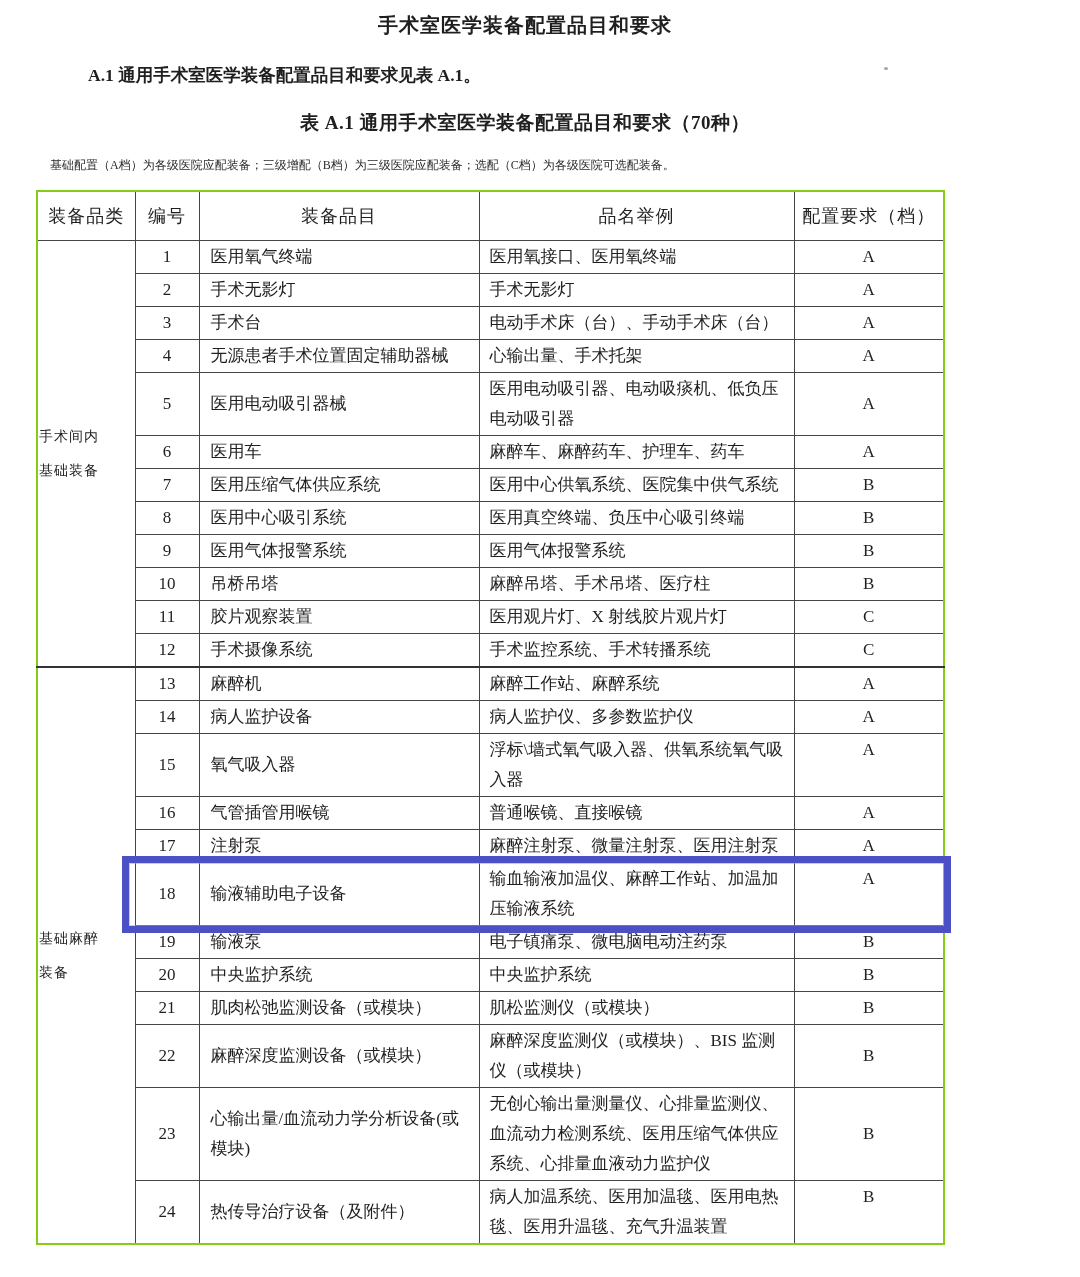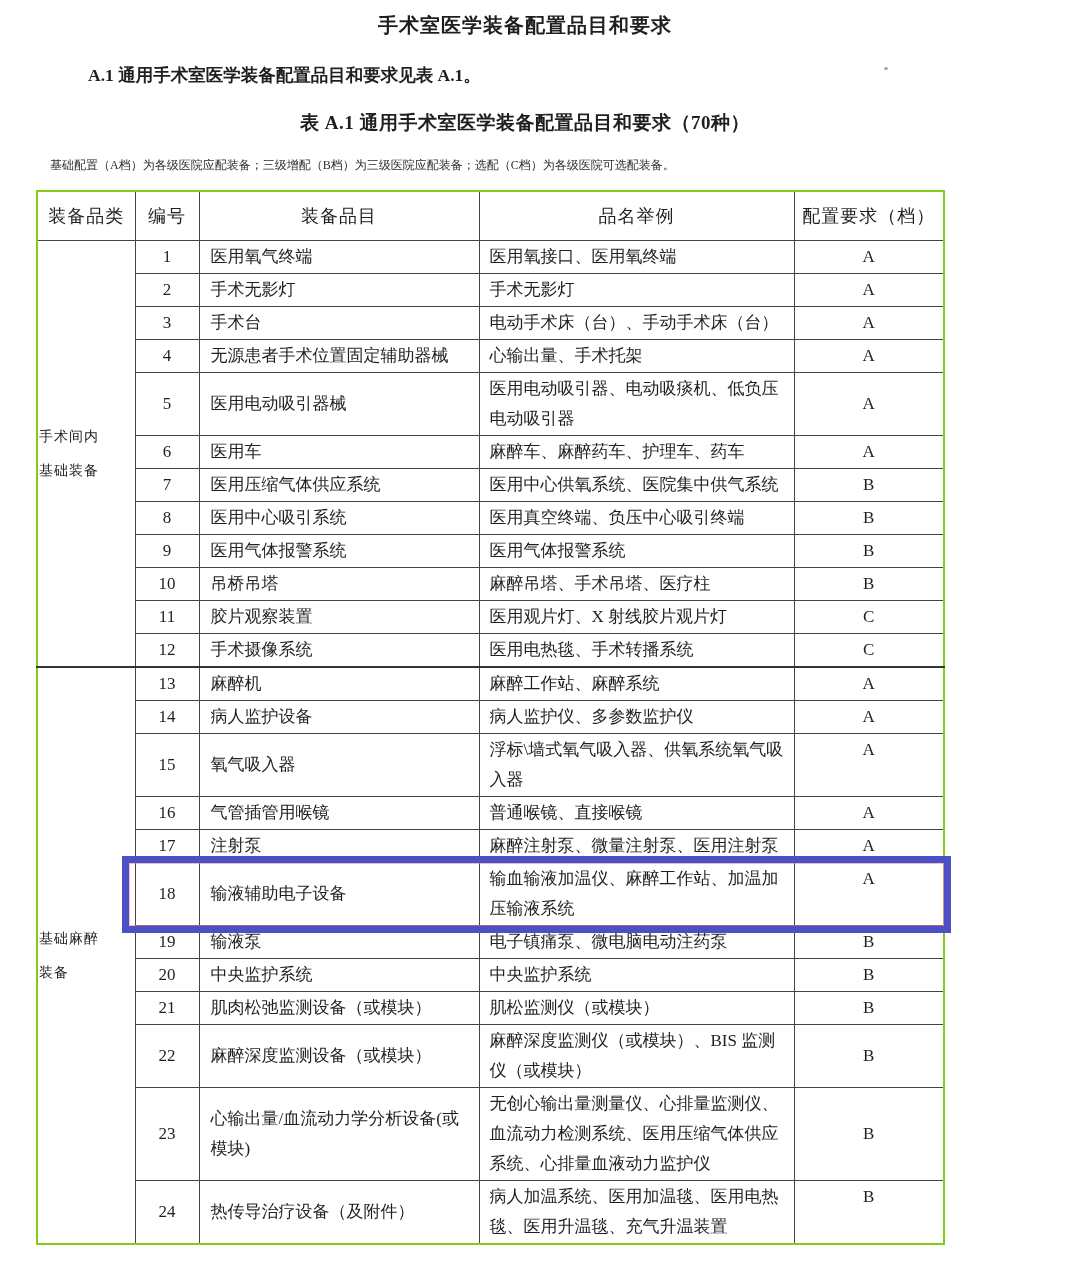--- a/index.html
+++ b/index.html
@@ -187,21 +187,21 @@
             </tr>
             <tr>
               <td class="c-id">11</td>
               <td class="c-item">胶片观察装置</td>
               <td class="c-examples">医用观片灯、X 射线胶片观片灯</td>
               <td class="c-grade">C</td>
             </tr>
             <tr>
               <td class="c-id">12</td>
               <td class="c-item">手术摄像系统</td>
-              <td class="c-examples">医用电热毯、手术转播系统</td>
+              <td class="c-examples">手术监控系统、手术转播系统</td>
               <td class="c-grade">C</td>
             </tr>
             <tr class="group-start">
               <td class="cat" rowspan="12">
                 <div>基础麻醉</div>
                 <div>装备</div>
               </td>
               <td class="c-id">13</td>
               <td class="c-item">麻醉机</td>
               <td class="c-examples">麻醉工作站、麻醉系统</td>

